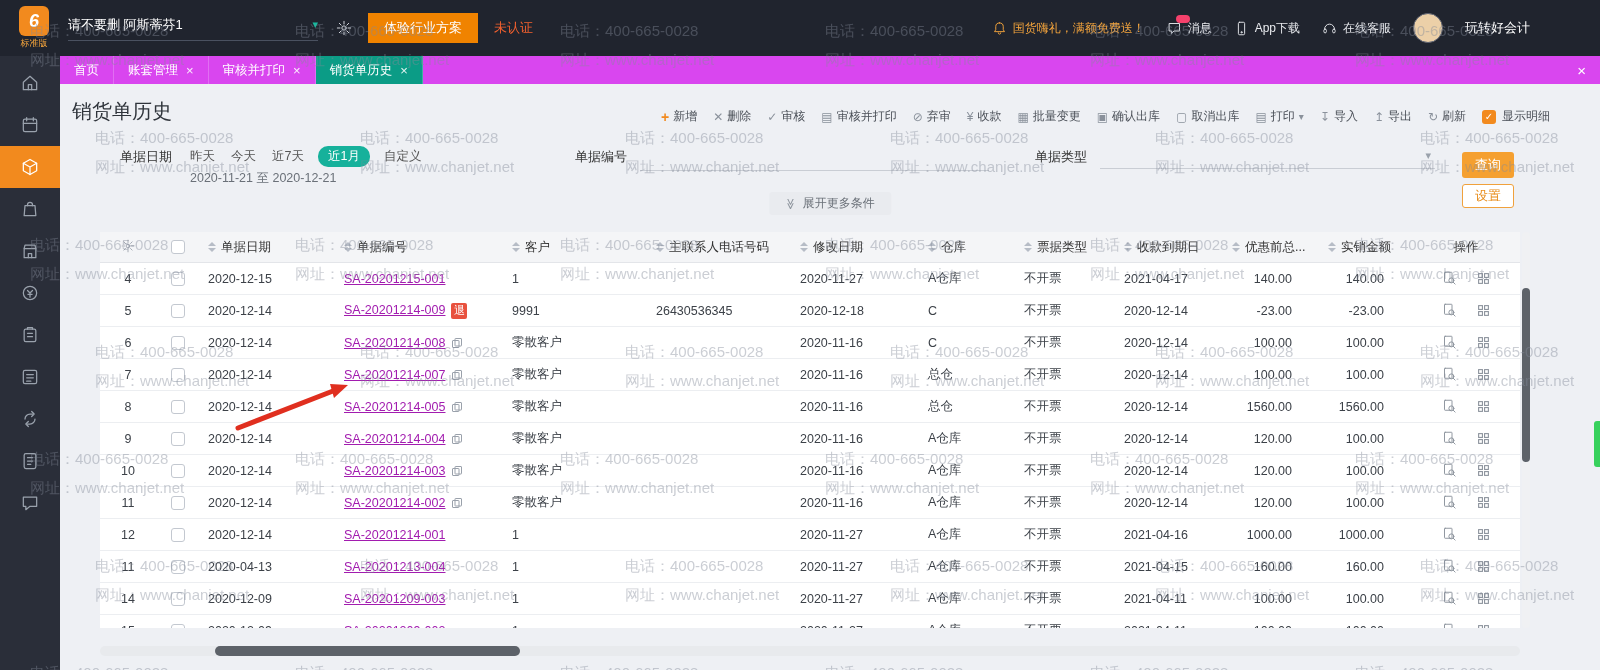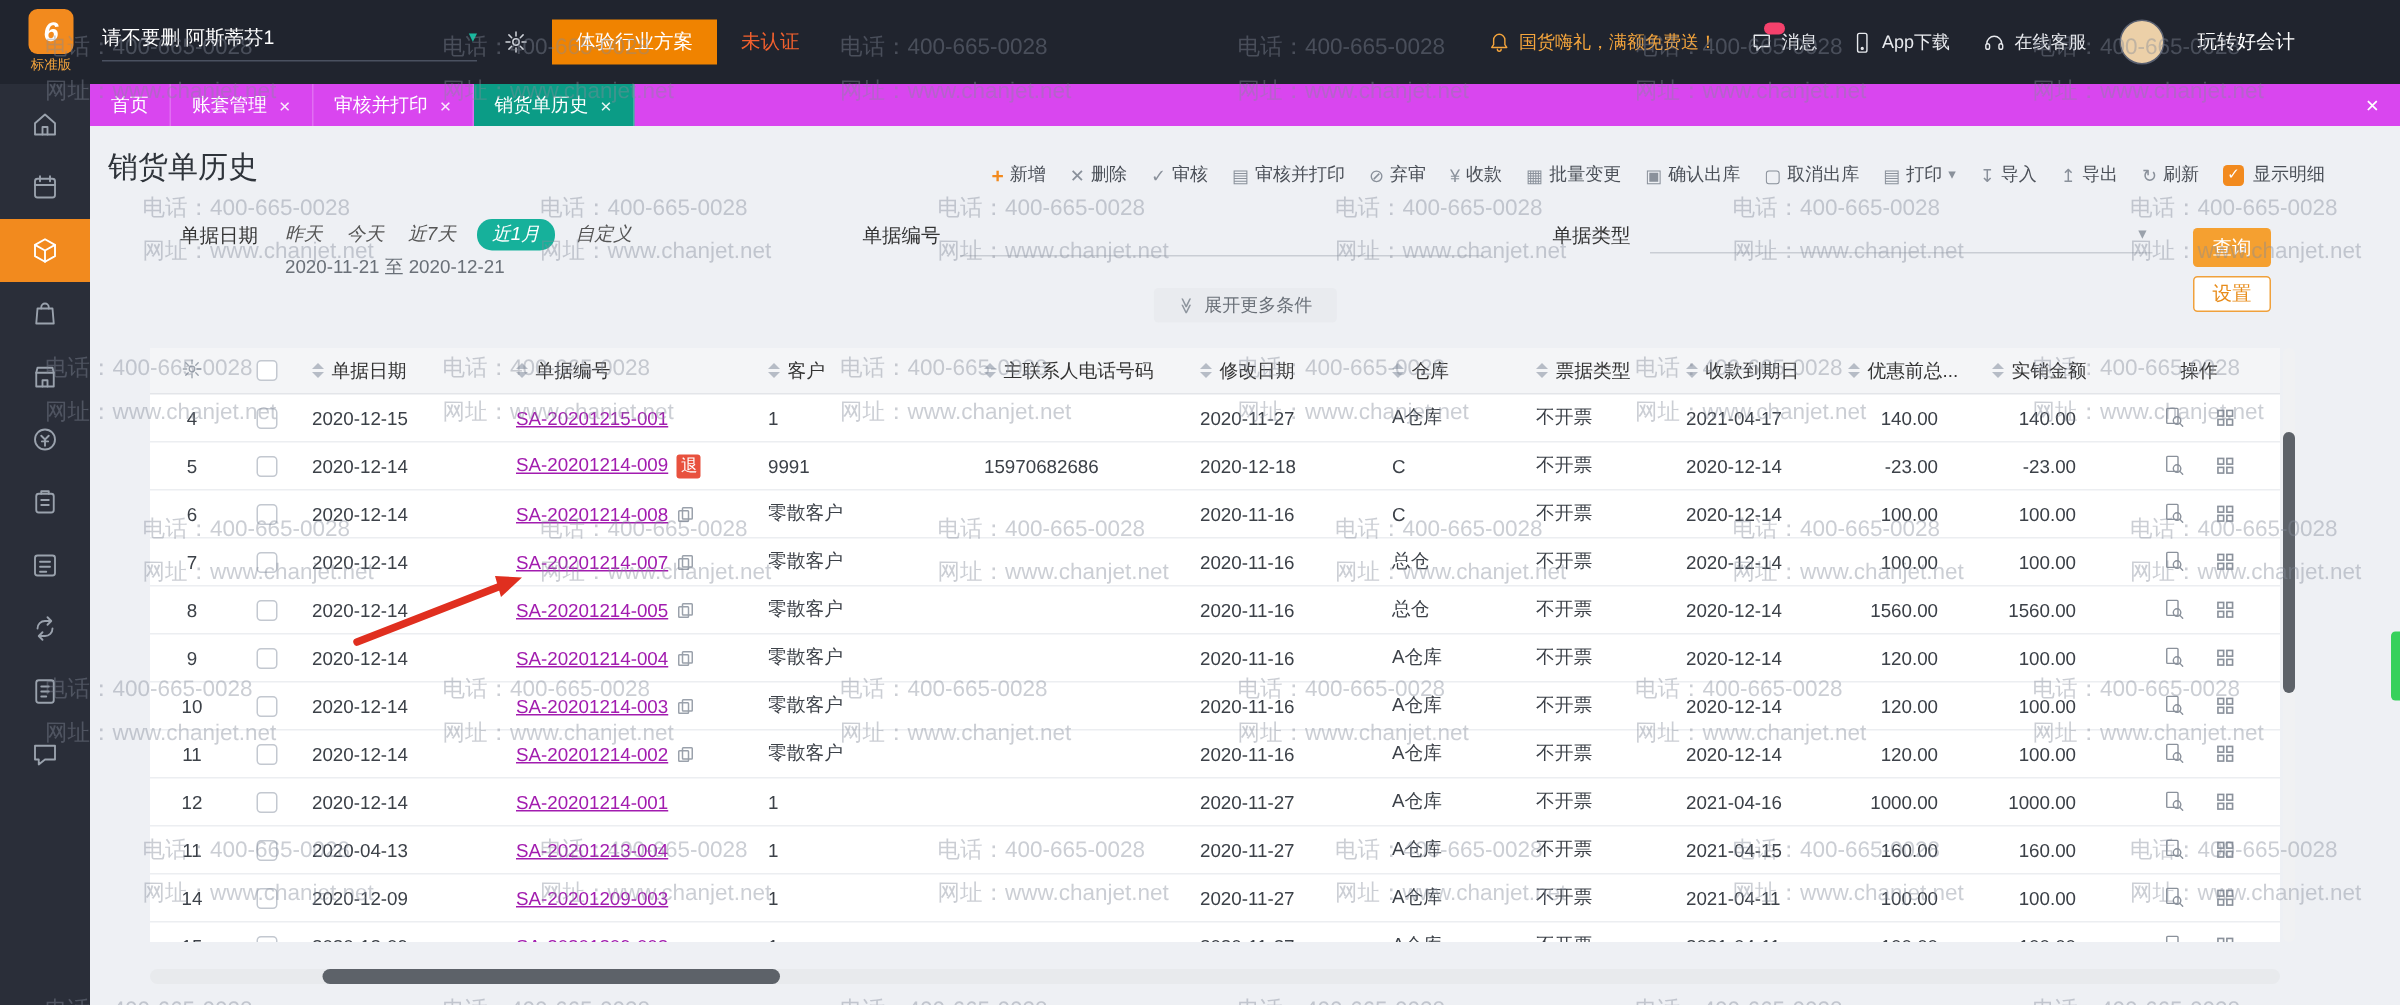--- a/index.html
+++ b/index.html
@@ -43,21 +43,21 @@
   .tb-ic{font-size:12px;color:#8a919b;}
   .tb-ic.accent{color:#f28a1e;font-weight:bold;font-size:14px;}
   .tb-caret{font-size:10px;color:#8a919b;}
   .show-detail{display:flex;align-items:center;gap:6px;font-size:12px;color:#4b5058;cursor:pointer;}
   .cbx-on{width:14px;height:14px;background:#f28a1e;border-radius:3px;color:#fff;font-size:10px;line-height:14px;text-align:center;flex:none;}
 
   
   .filters{position:absolute;left:0;top:60px;right:0;height:60px;font-size:13px;color:#333;}
   .f-label{position:absolute;top:4px;}
   .fl-date{left:60px;} .fl-code{left:515px;} .fl-type{left:975px;}
-  .f-opts{position:absolute;left:130px;top:4px;display:flex;gap:16px;color:#555;font-size:12.5px;align-items:center;font-style:italic;}
+  .f-opts{position:absolute;left:130px;top:4px;display:flex;gap:16px;color:#555;font-size:12.5px;align-items:center;}
   .f-opt{cursor:pointer;}
   .f-opt.active{background:#16b19b;color:#fff;border-radius:10px;padding:2px 10px;margin:-2px -2px;}
   .f-range{position:absolute;left:130px;top:26px;color:#6a7078;font-size:12.5px;}
   .f-input{position:absolute;left:580px;top:0;width:345px;height:24px;border:none;border-bottom:1px solid #c9cdd4;background:transparent;outline:none;font:inherit;}
   .f-select{position:absolute;left:1040px;top:0;width:335px;height:24px;border-bottom:1px solid #c9cdd4;cursor:pointer;}
   .f-select .sel-caret{position:absolute;right:4px;top:5px;color:#9aa1ab;font-size:11px;}
   .btn-search{position:absolute;left:1402px;top:8px;width:52px;height:26px;background:#f5a030;border:none;color:#fff;font-size:13px;border-radius:3px;cursor:pointer;font-family:inherit;}
   .btn-settings{position:absolute;left:1402px;top:40px;width:52px;height:24px;background:#fff;border:1px solid #f0a13c;color:#e88c1a;font-size:13px;border-radius:3px;cursor:pointer;font-family:inherit;}
   .expand-pill{position:absolute;top:108px;left:50%;transform:translateX(-50%);background:#e9ebef;color:#6a7078;font-size:12px;padding:3px 16px;border-radius:3px;display:flex;align-items:center;gap:7px;cursor:pointer;}
   .dbl-chevron{display:inline-block;transform:rotate(90deg);font-size:11px;color:#8e959e;letter-spacing:-1px;}
@@ -425,21 +425,21 @@
                   </svg>
                 </span>
     </td>
   </tr>
             <tr class="trow">
     <td class="c-no td-center">5</td>
     <td class="td-center"><span class="cb"></span></td>
     <td class="c-date">2020-12-14</td>
     <td class="c-code"><a href="#">SA-20201214-009</a><span class="badge show">退</span></td>
     <td class="c-cust">9991</td>
-    <td class="c-phone">15970682686</td>
+    <td class="c-phone">26430536345</td>
     <td class="c-mod">2020-12-18</td>
     <td class="c-wh">C</td>
     <td class="c-inv">不开票</td>
     <td class="c-due">2020-12-14</td>
     <td class="c-total num">-23.00</td>
     <td class="c-act num">-23.00</td>
     <td class="c-ops td-center">
       <span class="op">
                   <svg class="i" width="15" height="15" viewBox="0 0 24 24">
                     <rect x="4" y="2" width="12" height="16" rx="1"></rect>

